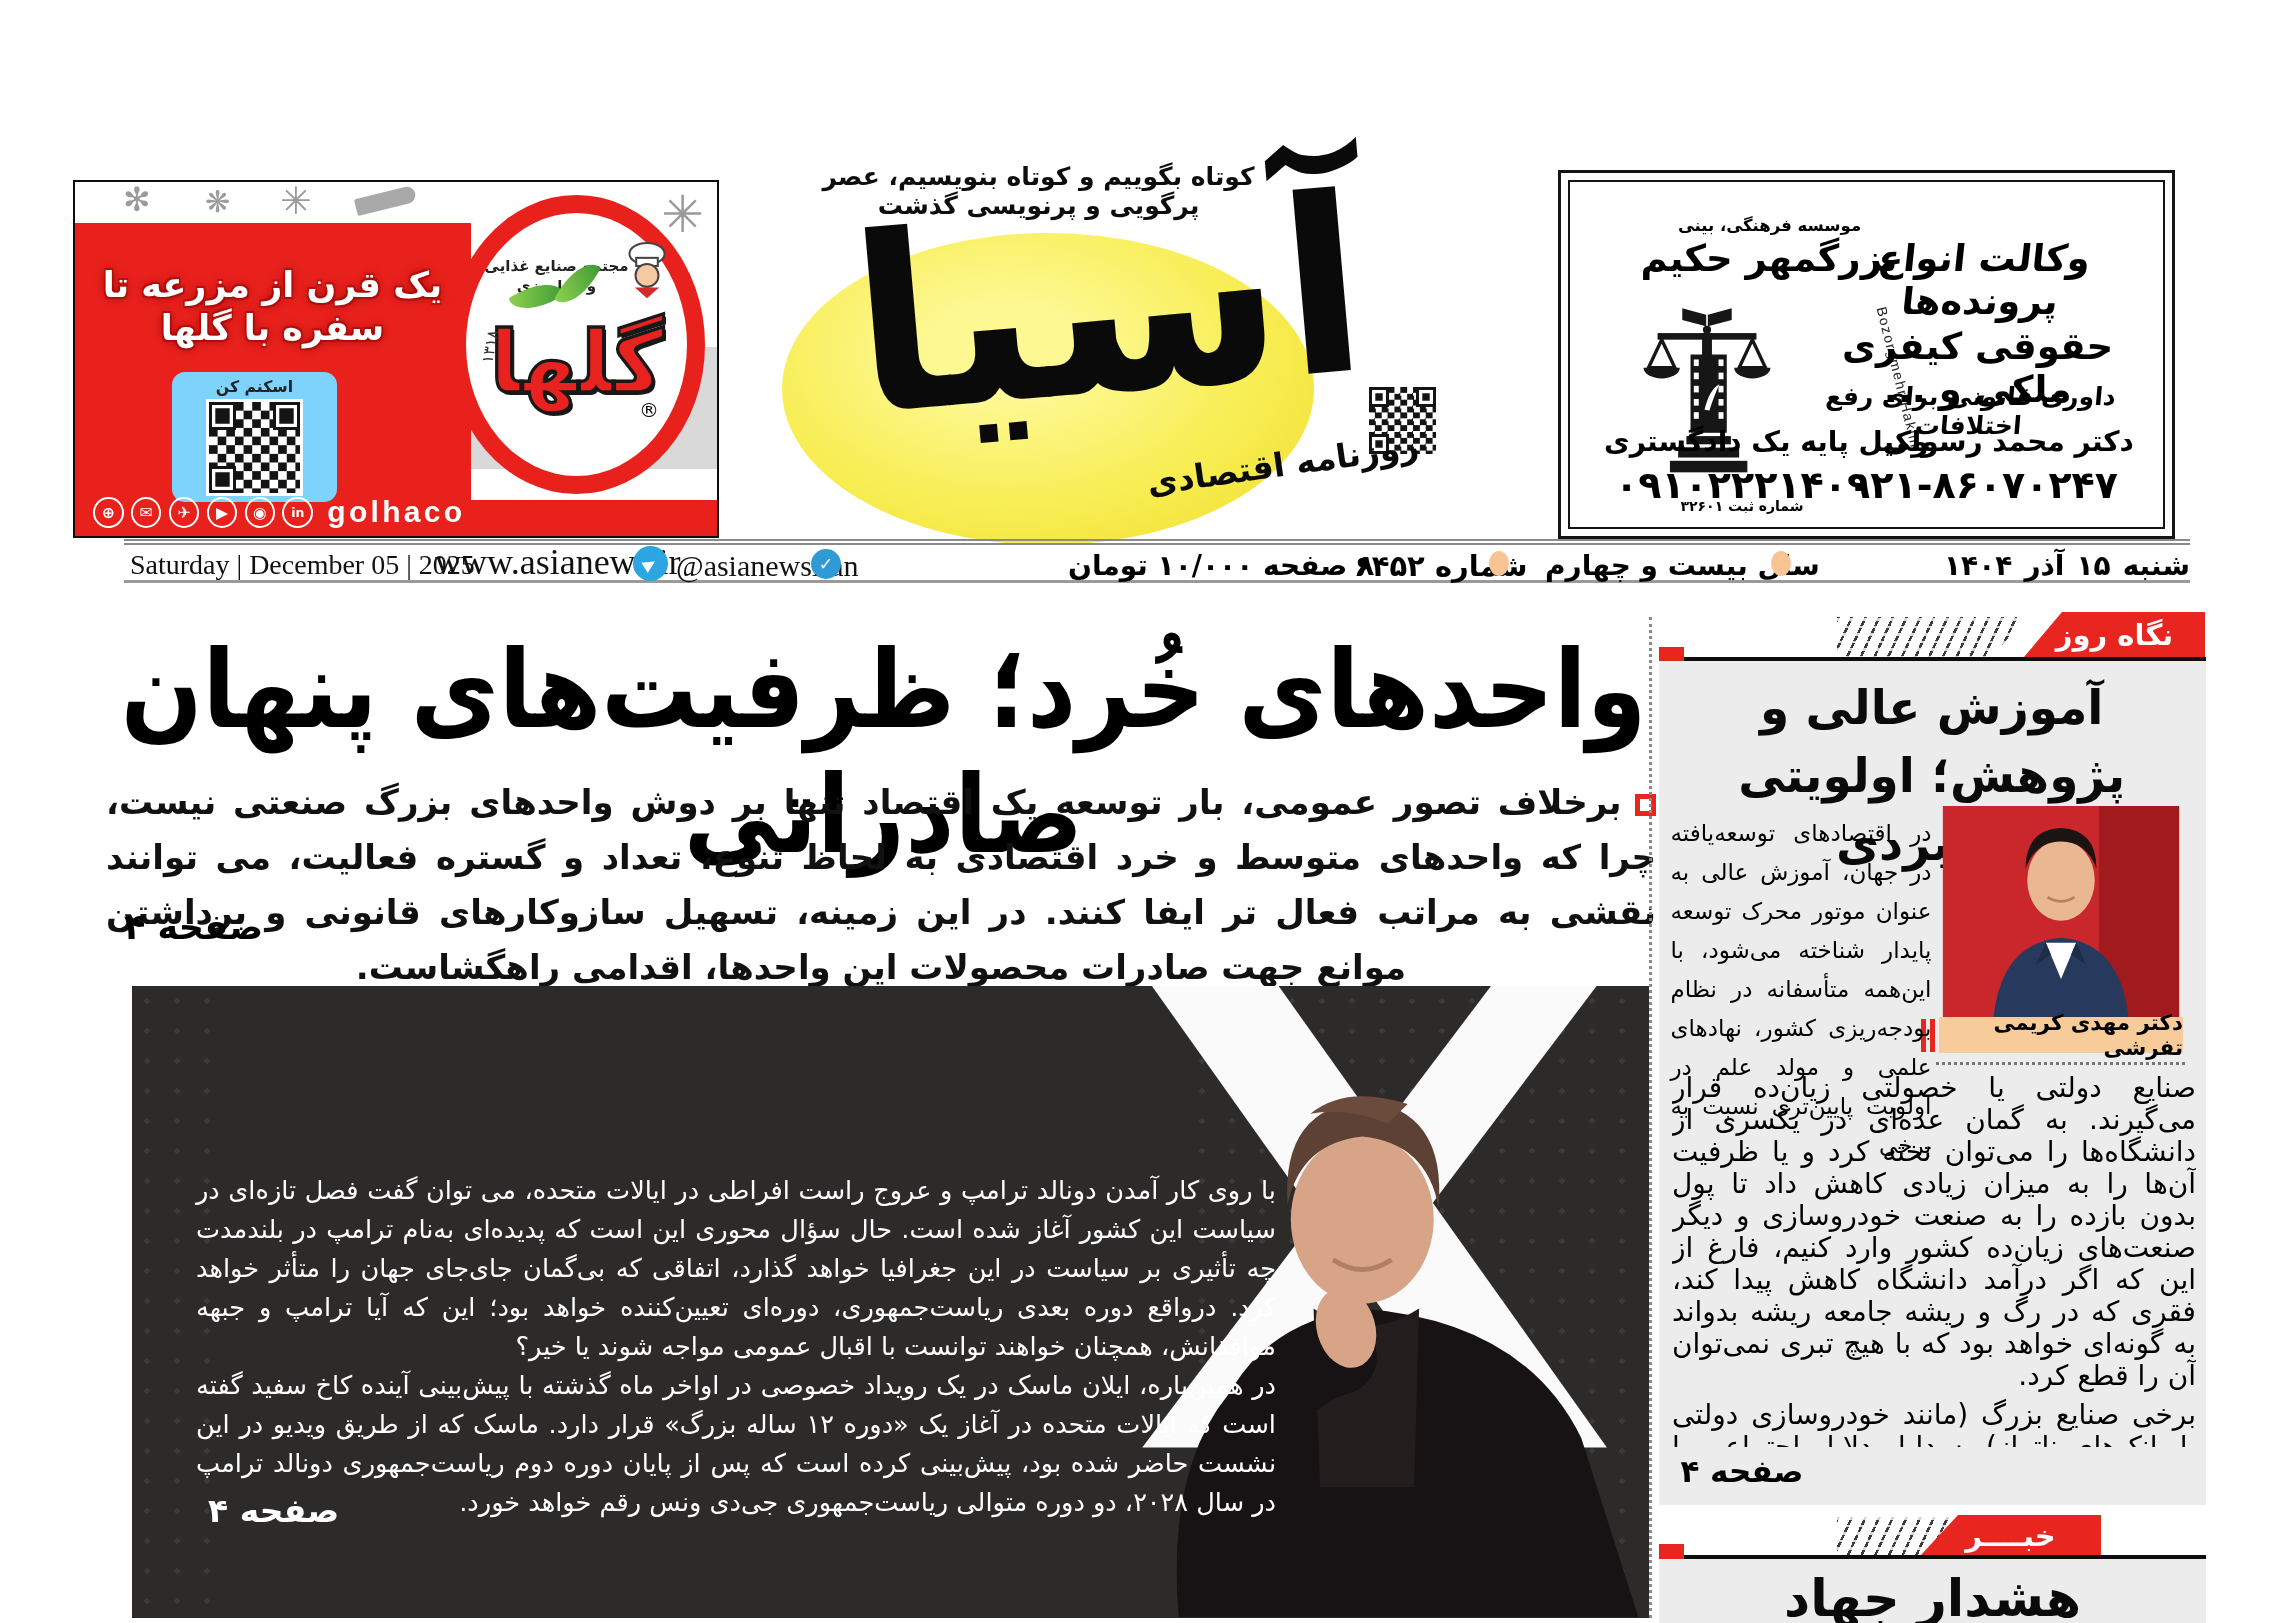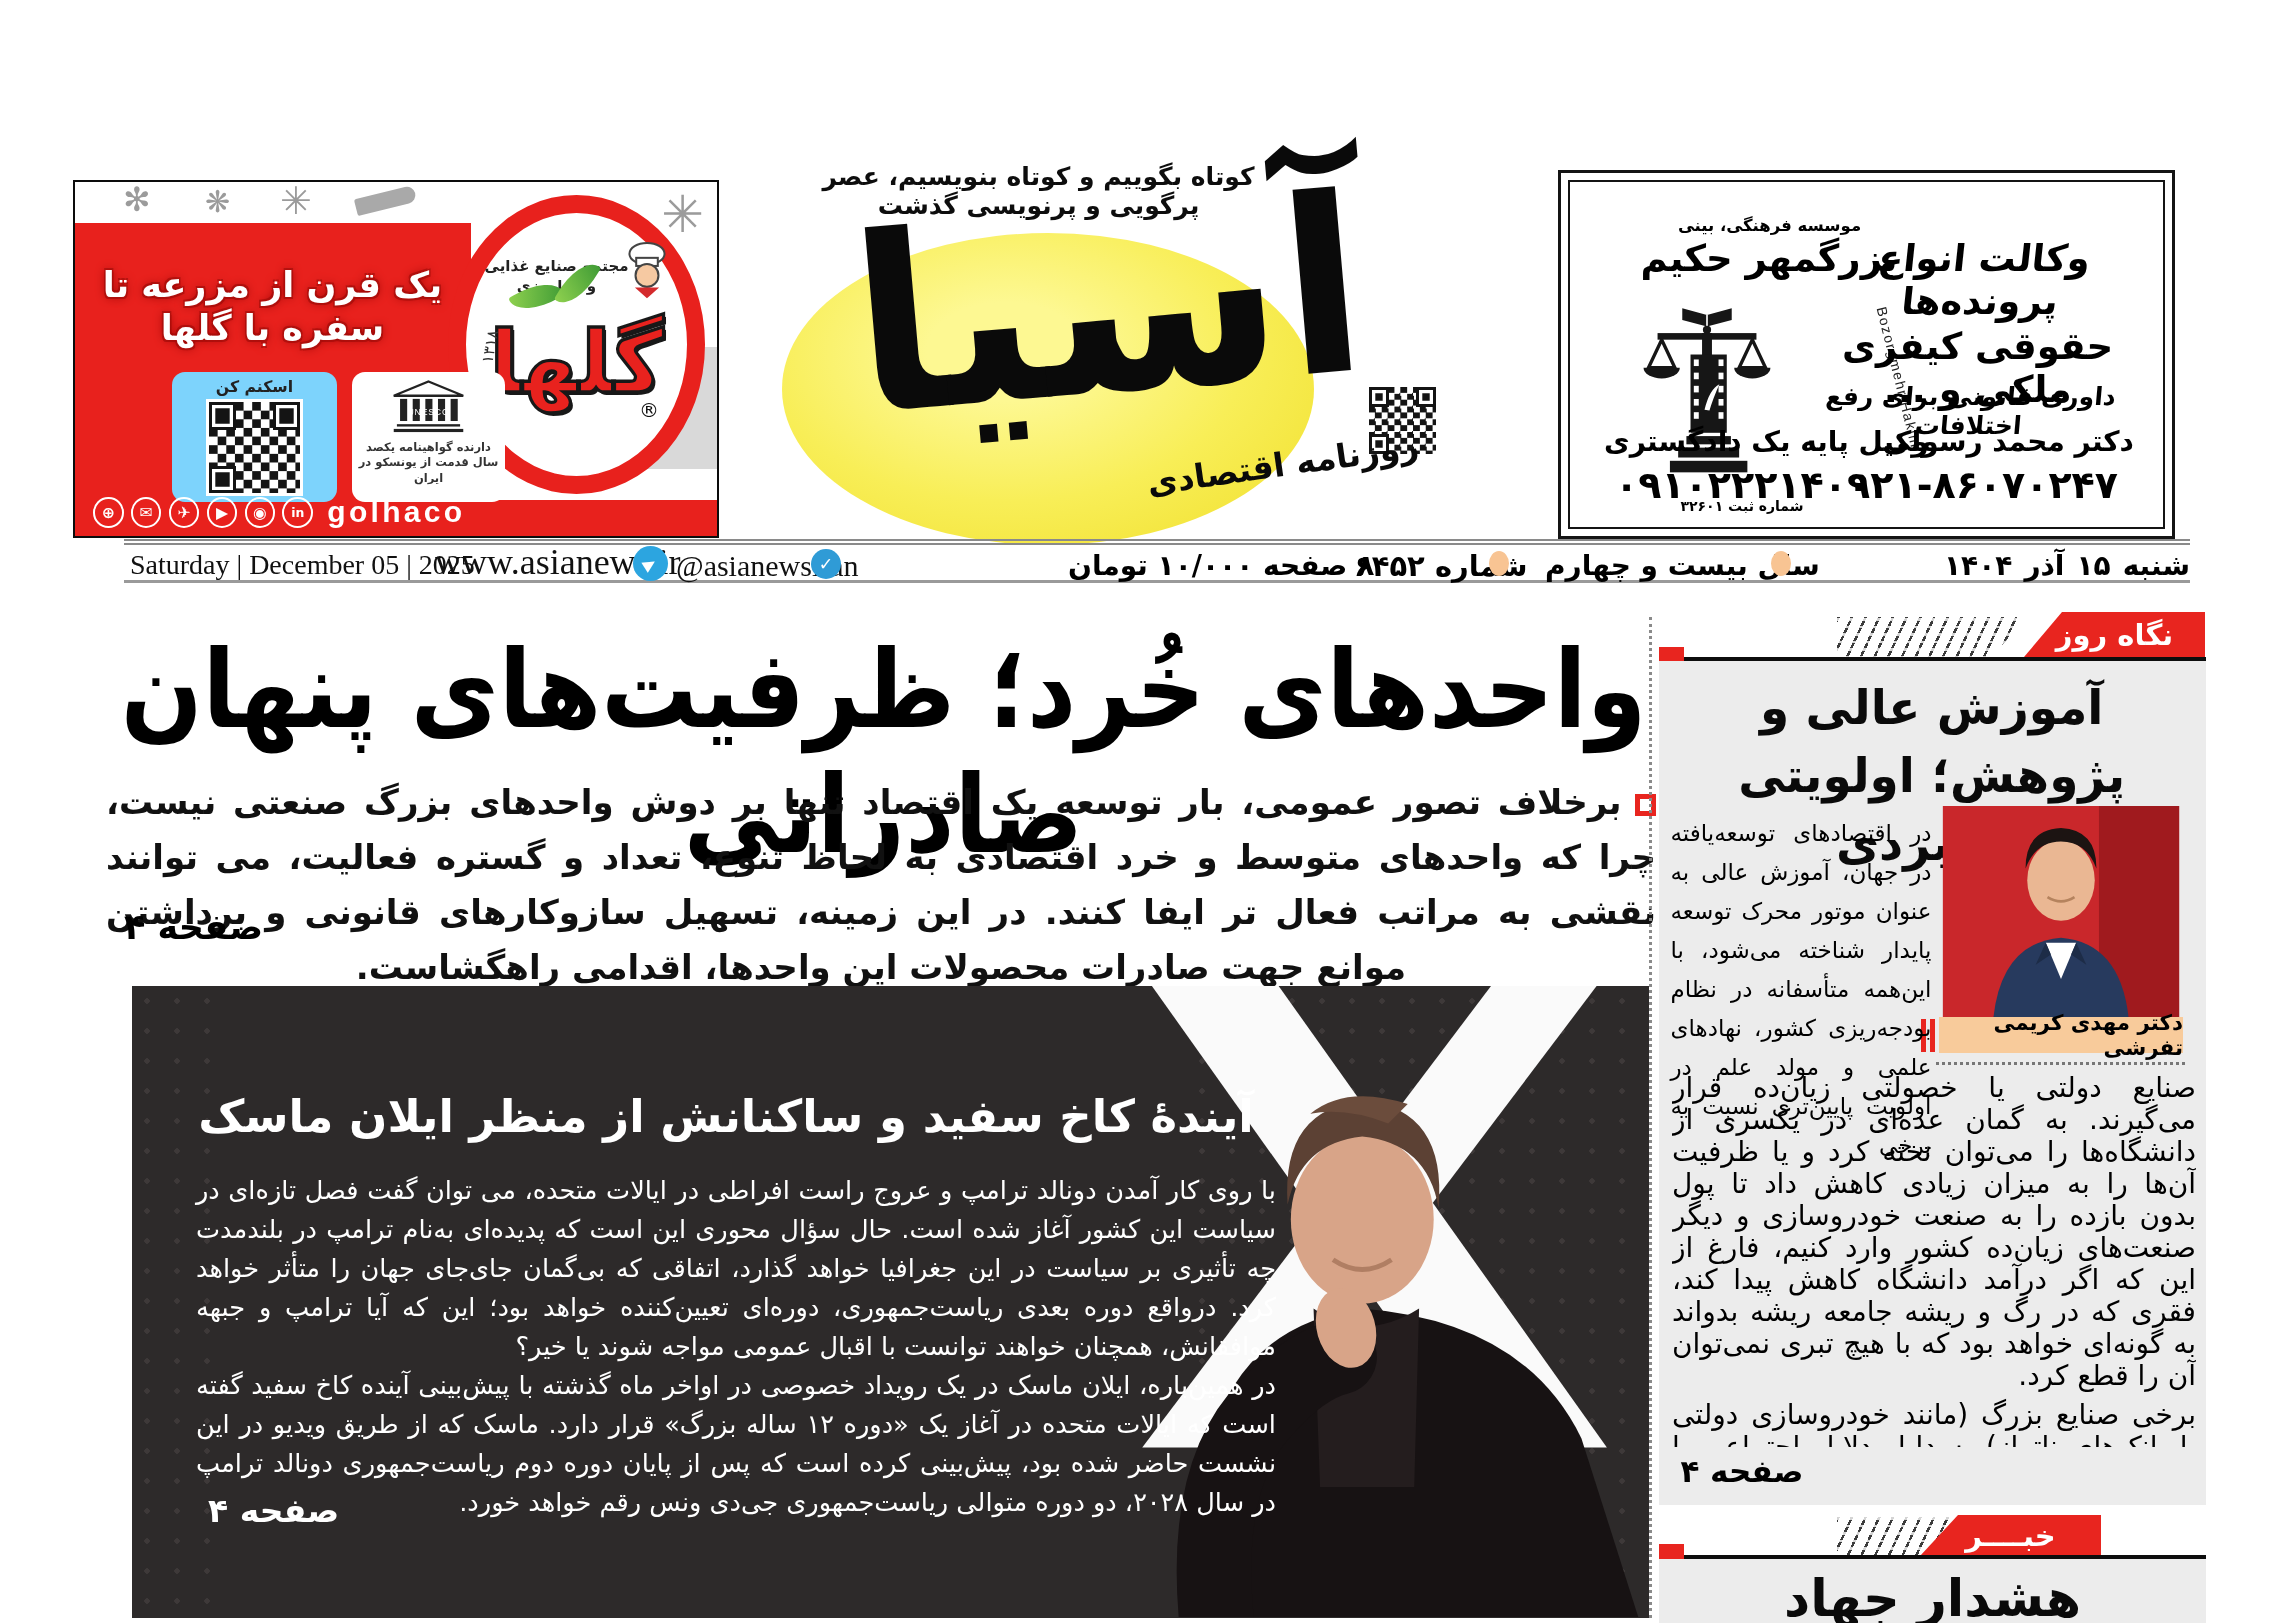--- a/index.html
+++ b/index.html
@@ -187,34 +187,20 @@
 
     <div class="g-qrbox">
       <div class="g-qrlabel">اسکنم کن</div>
       <div class="qr" style="width:97px;height:97px;margin:3.3px auto 0">
           <i class="f1"></i>
           <i class="f2"></i>
           <i class="f3"></i>
         </div>
     </div>
 
-    <div class="g-unesco">
-      <svg width="79" height="58" viewBox="0 0 100 70">
-        <polygon points="50,4 94,22 6,22" fill="none" stroke="#222" stroke-width="3"></polygon>
-        <rect x="14" y="26" width="9" height="28" fill="#222"></rect>
-        <rect x="30" y="26" width="9" height="28" fill="#222"></rect>
-        <rect x="46" y="26" width="9" height="28" fill="#222"></rect>
-        <rect x="62" y="26" width="9" height="28" fill="#222"></rect>
-        <rect x="78" y="26" width="9" height="28" fill="#222"></rect>
-        <text x="50" y="46" fill="#fff" font-size="11" text-anchor="middle" font-family="Liberation Sans" letter-spacing="1">UNESCO</text>
-        <rect x="10" y="58" width="80" height="3" fill="#222"></rect>
-        <rect x="6" y="64" width="88" height="4" fill="#222"></rect>
-      </svg>
-      <div class="g-unesco-text">دارنده گواهینامه یکصد سال قدمت از یونسکو در ایران</div>
-    </div>
 
     <div class="g-social">
       <span class="soc">⊕</span>
       <span class="soc">✉</span>
       <span class="soc">✈</span>
       <span class="soc">▶</span>
       <span class="soc">◉</span>
       <span class="soc" style="font-size:12.4px">in</span>
       <span class="g-handle">golhaco</span>
     </div>
@@ -307,21 +293,20 @@
     <svg class="musk-fig" width="561" height="552" viewBox="0 0 320 340">
       <path d="M40 340 L55 235 Q75 160 150 150 Q250 158 285 230 L320 340 Z" fill="#171213"></path>
       <path d="M120 150 Q150 172 185 150 L182 260 L124 260 Z" fill="#241d1e"></path>
       <ellipse cx="150" cy="95" rx="44" ry="52" fill="#d8a488"></ellipse>
       <path d="M104 86 Q100 26 152 22 Q202 28 197 88 Q190 48 150 44 Q112 48 104 86 Z" fill="#5c4134"></path>
       <path d="M118 30 Q140 12 178 24 L166 36 Q140 26 118 30 Z" fill="#6b4c3c"></path>
       <path d="M60 340 Q52 250 92 210 Q115 185 136 180" stroke="#171213" stroke-width="46" fill="none" stroke-linecap="round"></path>
       <ellipse cx="140" cy="162" rx="18" ry="25" fill="#d8a488" transform="rotate(-16 140 162)"></ellipse>
       <path d="M132 120 Q150 132 168 120" stroke="#b07e63" stroke-width="3" fill="none"></path>
     </svg>
-    <div class="musk-title">آیندهٔ کاخ سفید و ساکنانش از منظر ایلان ماسک</div>
     <div class="musk-body">
       <p>با روی کار آمدن دونالد ترامپ و عروج راست افراطی در ایالات متحده، می توان گفت فصل تازه‌ای در سیاست این کشور آغاز شده است. حال سؤال محوری این است که پدیده‌ای به‌نام ترامپ در بلندمدت چه تأثیری بر سیاست در این جغرافیا خواهد گذارد، اتفاقی که بی‌گمان جای‌جای جهان را متأثر خواهد کرد. درواقع دوره بعدی ریاست‌جمهوری، دوره‌ای تعیین‌کننده خواهد بود؛ این که آیا ترامپ و جبهه موافقانش، همچنان خواهند توانست با اقبال عمومی مواجه شوند یا خیر؟</p>
       <p>در همین‌باره، ایلان ماسک در یک رویداد خصوصی در اواخر ماه گذشته با پیش‌بینی آینده کاخ سفید گفته است که ایالات متحده در آغاز یک «دوره ۱۲ ساله بزرگ» قرار دارد. ماسک که از طریق ویدیو در این نشست حاضر شده بود، پیش‌بینی کرده است که پس از پایان دوره دوم ریاست‌جمهوری دونالد ترامپ در سال ۲۰۲۸، دو دوره متوالی ریاست‌جمهوری جی‌دی ونس رقم خواهد خورد.</p>
     </div>
     <div class="musk-pageref">صفحه ۴</div>
   </div>
 
   <div class="abs vsep"></div>
 
   <div class="abs dv-hatch hatch hatch-shape"></div>

